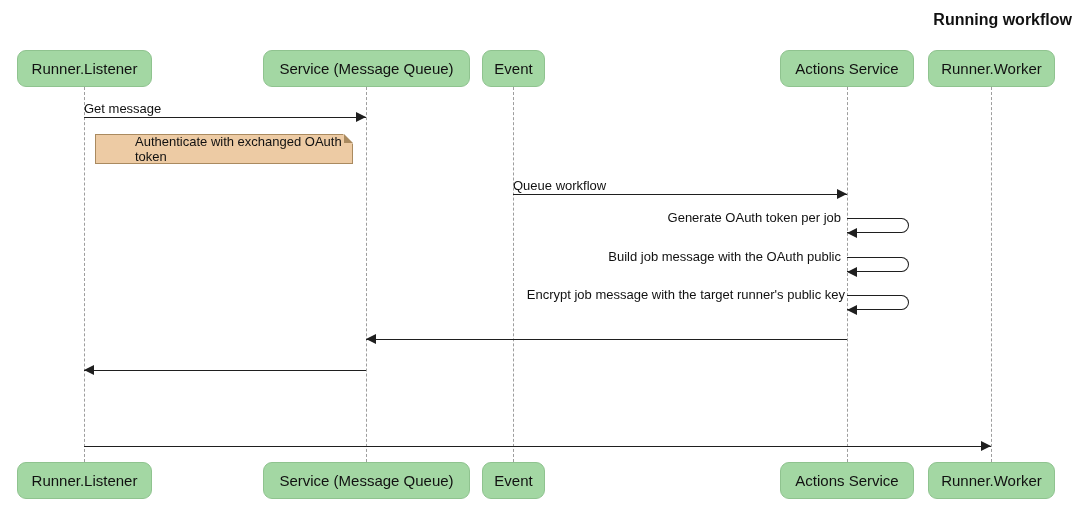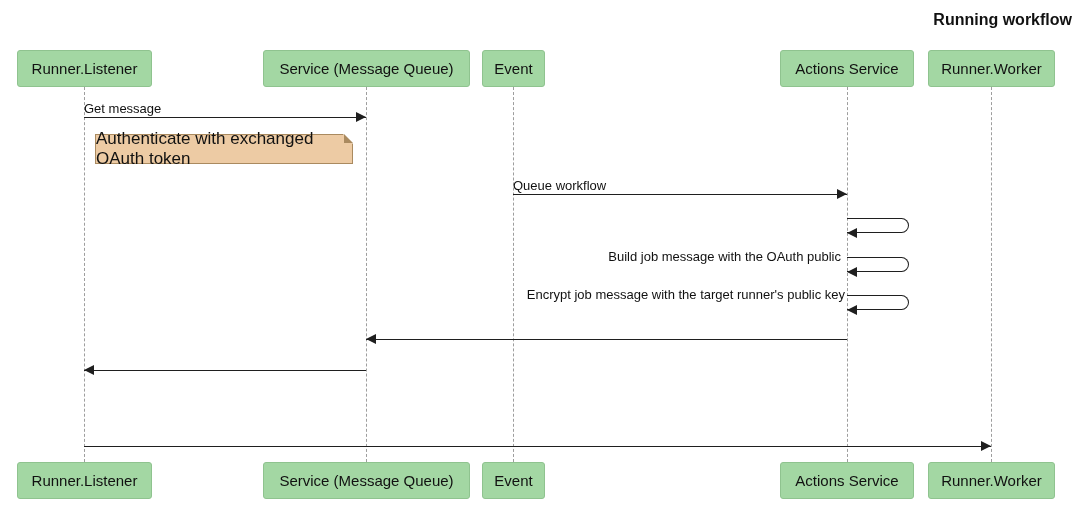--- a/index.html
+++ b/index.html
@@ -13,21 +13,21 @@
     text-align: right; font-weight: bold; font-size: 16px;
   }
   .lifeline {
     position: absolute; width: 0; top: 87px; height: 375px;
     border-left: 1px dashed var(--lifeline, #999);
   }
   .participant {
     position: absolute; height: 37px; box-sizing: border-box;
     background: var(--participant-fill, #a3d7a3);
     border: 1px solid var(--participant-border, #8fc38f);
-    border-radius: 3px;
+    border-radius: 9px;
     display: flex; align-items: center; justify-content: center;
     font-size: 15px;
   }
   .msg-label { position: absolute; font-size: 13px; line-height: 15px; }
   .center { text-align: left; }
   .right { text-align: right; }
   .line {
     position: absolute; height: 0;
     border-top: 1px solid var(--line, #1f1f1f);
   }
@@ -44,21 +44,22 @@
   .self-loop {
     position: absolute; box-sizing: border-box;
     border: 1px solid var(--line, #1f1f1f); border-left: none;
     border-radius: 0 10px 10px 0;
   }
   .note {
     position: absolute; box-sizing: border-box;
     background: var(--note-fill, #edcba4);
     border: 1px solid var(--note-border, #aa8a5f);
     display: flex; align-items: center; justify-content: center;
-    font-size: 17px;
+    font-size: 13px;
+    padding-left: 39px;
   }
   .fold-cut {
     position: absolute; top: -1px; right: -1px; width: 0; height: 0;
     border-top: 10px solid var(--background, #fff);
     border-left: 10px solid transparent;
   }
   .fold-flap {
     position: absolute; top: -1px; right: -1px; width: 0; height: 0;
     border-bottom: 9px solid var(--note-border, #aa8a5f);
     border-right: 9px solid transparent;
@@ -90,20 +91,21 @@
   <div class="note" style="left:95px;top:134px;width:258px;height:30px">
     <span>Authenticate with exchanged OAuth token</span>
     <span class="fold-cut"></span>
     <span class="fold-flap"></span>
   </div>
 
   <div class="msg-label center" style="left:513px;top:178px;width:334px">Queue workflow</div>
   <div class="line" style="left:513px;top:194px;width:334px"></div>
   <div class="arrow-right" style="left:837px;top:189px"></div>
 
+  <div class="msg-label right" style="left:300px;top:210px;width:541px">Generate OAuth token per job</div>
   <div class="self-loop" style="left:847px;top:218px;width:62px;height:15px"></div>
   <div class="arrow-left" style="left:847px;top:228px"></div>
 
   <div class="msg-label right" style="left:300px;top:249px;width:541px">Build job message with the OAuth public</div>
   <div class="self-loop" style="left:847px;top:257px;width:62px;height:15px"></div>
   <div class="arrow-left" style="left:847px;top:267px"></div>
 
   <div class="msg-label right" style="left:304px;top:287px;width:541px">Encrypt job message with the target runner's public key</div>
   <div class="self-loop" style="left:847px;top:295px;width:62px;height:15px"></div>
   <div class="arrow-left" style="left:847px;top:305px"></div>

